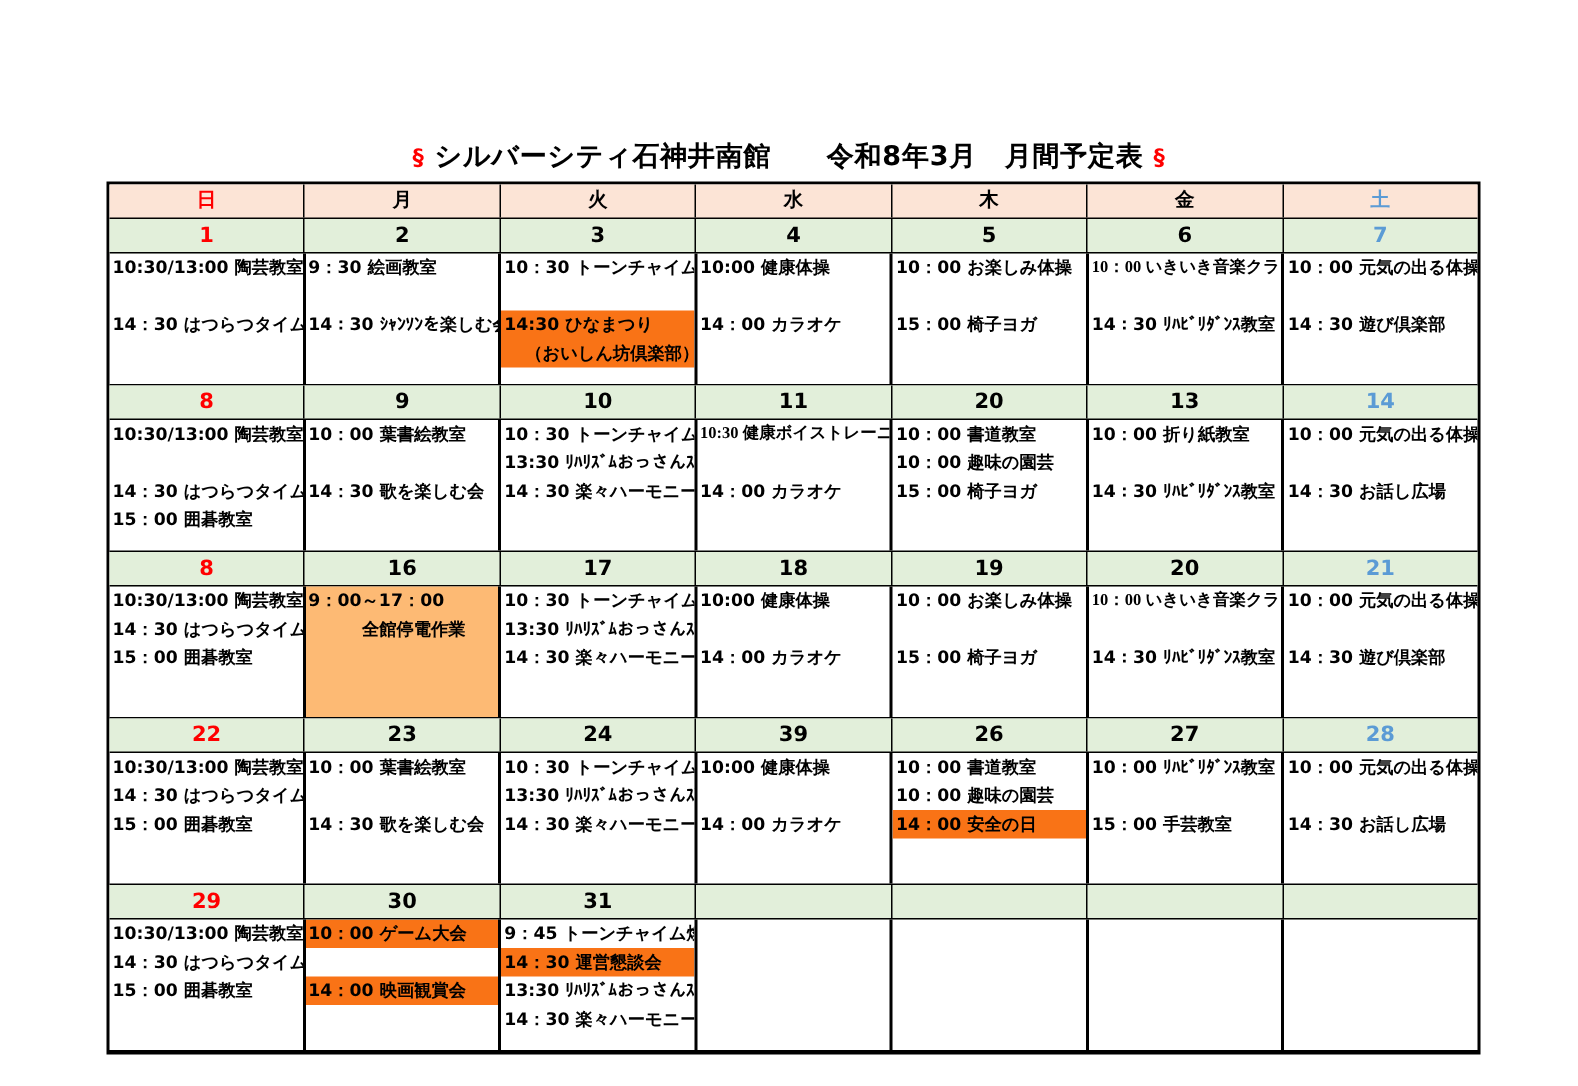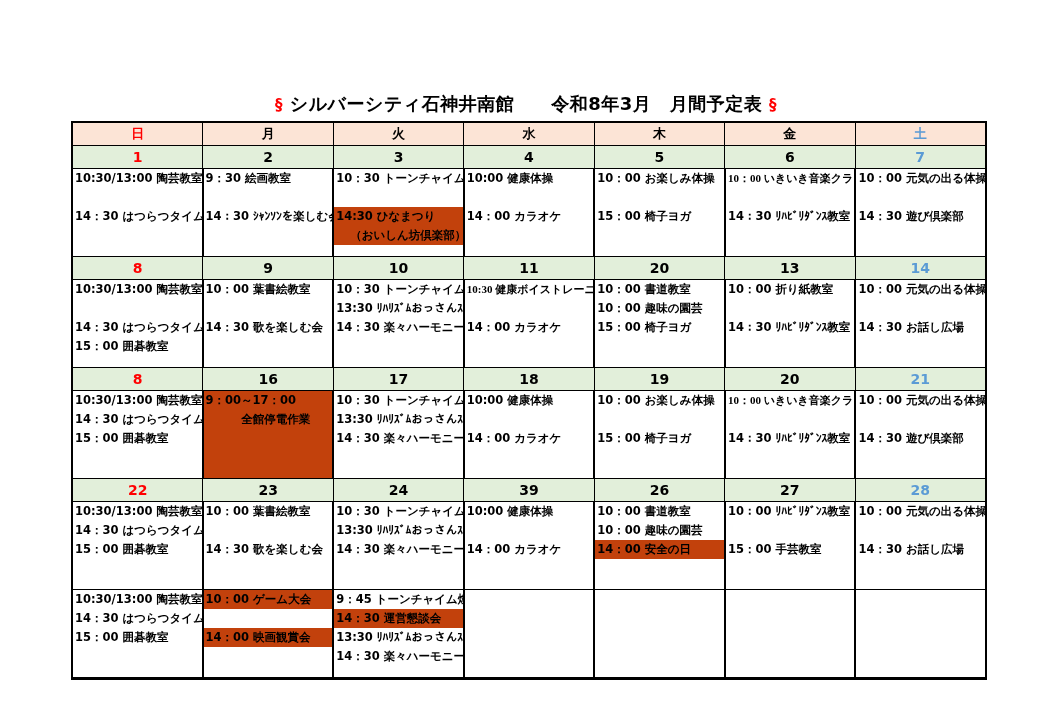--- a/index.html
+++ b/index.html
@@ -20,22 +20,22 @@
   .drow .c { flex:1; text-align:center; font-size:14px; font-weight:bold; line-height:22px;
              border-left:1px solid #000; box-sizing:border-box; }
   .drow .c:first-child { border-left:none; }
   .erow { display:flex; height:87px; }
   .erow .c { flex:1; border-left:2px solid #000; box-sizing:border-box; position:relative; overflow:hidden; }
   .erow .c:first-child { border-left:none; }
   .line { height:19px; line-height:19px; font-size:11.5px; font-weight:bold; padding-left:2px;
           white-space:nowrap; overflow:hidden; }
   .line.small { font-size:11px;font-family:Liberation Serif, serif; }
   .line.center { text-align:center; padding-left:16px; }
-  .hl { background:#c2410c; }
-  .fullhl { background:#c2410c; }
+  .hl { background:#f97316; }
+  .fullhl { background:#fdba74; }
   .sun { color:#ff0000; }
   .sat { color:#5b9bd5; }
 </style>
 </head>
 <body>
 
 <div class="title"><span class="sec">§</span> <span>シルバーシティ石神井南館　　令和8年3月　月間予定表</span> <span class="sec">§</span></div>
 
 <div class="cal" id="cal">
   <div class="hdr">
@@ -262,20 +262,29 @@
           </div>
           <div class="c">
             <div class="line">10：00 元気の出る体操</div>
             <div class="line"></div>
             <div class="line">14：30 お話し広場</div>
             <div class="line"></div>
           </div>
         </div>
       </div>
       <div class="week">
+        <div class="drow">
+          <div class="c sun">29</div>
+          <div class="c">30</div>
+          <div class="c">31</div>
+          <div class="c"></div>
+          <div class="c"></div>
+          <div class="c"></div>
+          <div class="c sat"></div>
+        </div>
         <div class="erow">
           <div class="c">
             <div class="line">10:30/13:00 陶芸教室</div>
             <div class="line">14：30 はつらつタイム</div>
             <div class="line">15：00 囲碁教室</div>
             <div class="line"></div>
           </div>
           <div class="c">
             <div class="line hl">10：00 ゲーム大会</div>
             <div class="line"></div>

